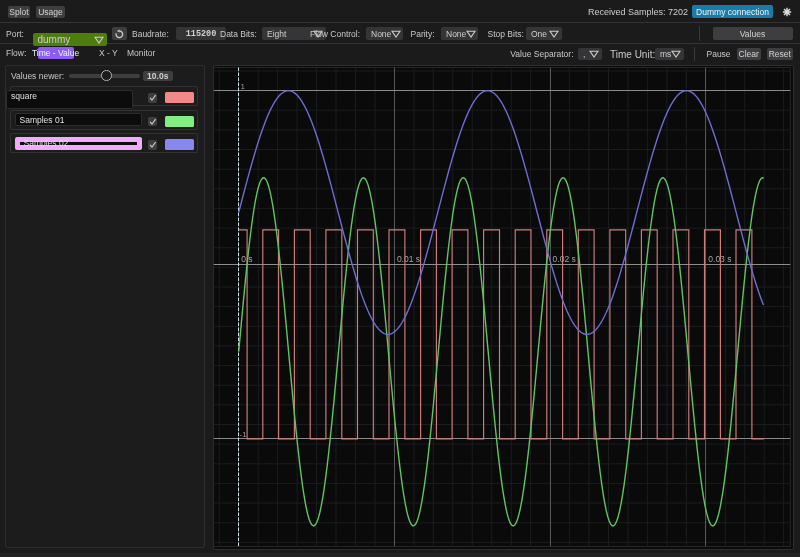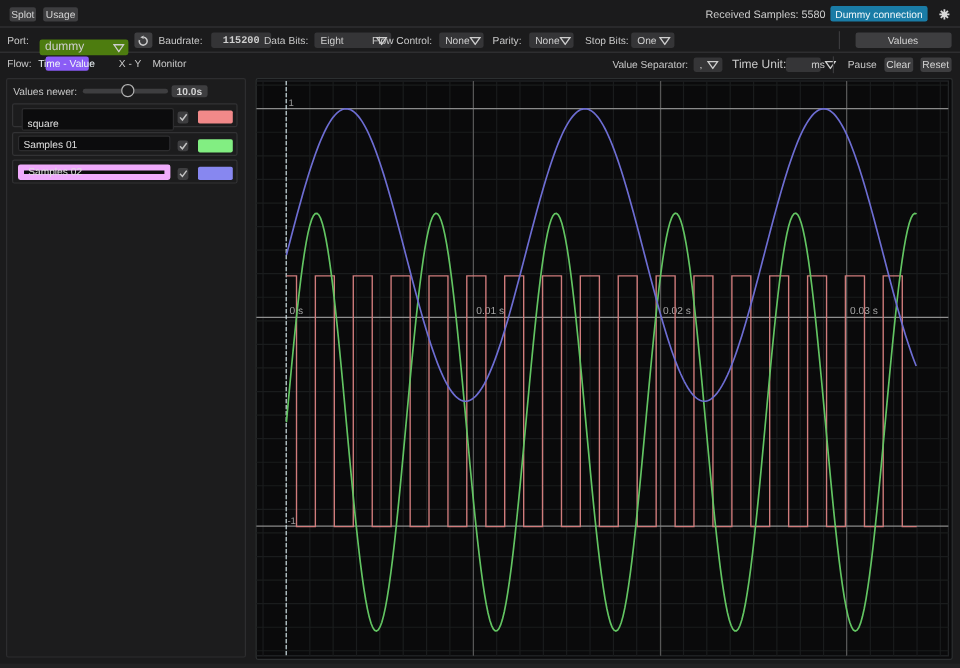--- a/index.html
+++ b/index.html
@@ -5,21 +5,21 @@
 body{width:800px;height:557px;background:#1b1b1c;font-family:"Liberation Sans",sans-serif;
 position:relative;overflow:hidden}
 div{box-sizing:border-box}
 </style></head>
 <body>
 <div style="position:absolute;left:0;top:22px;width:800px;height:1px;background:#343436"></div>
 <div style="position:absolute;left:0;top:43px;width:800px;height:1px;background:#343436"></div>
 <div style="position:absolute;left:0;top:553px;width:800px;height:4px;background:#222223"></div>
 <div style="position:absolute;left:8px;top:6px;width:22px;height:11.5px;background:#3e3e40;border-radius:2px;display:flex;align-items:center;justify-content:center;font-size:8.5px;color:#d4d4d4;white-space:nowrap">Splot</div>
 <div style="position:absolute;left:36px;top:6px;width:29px;height:11.5px;background:#3e3e40;border-radius:2px;display:flex;align-items:center;justify-content:center;font-size:8.5px;color:#d4d4d4;white-space:nowrap">Usage</div>
-<div style="position:absolute;right:112px;top:11.5px;transform:translateY(-50%);font-size:9px;color:#cdcdcd;white-space:nowrap">Received Samples: 5580</div>
+<div style="position:absolute;right:112px;top:11.5px;transform:translateY(-50%);font-size:9px;color:#cdcdcd;white-space:nowrap">Received Samples: 7202</div>
 <div style="position:absolute;left:692px;top:5px;width:81px;height:13px;background:#1a7ca6;border-radius:2px;display:flex;align-items:center;justify-content:center;font-size:8.5px;color:#eff7fa;white-space:nowrap">Dummy connection</div>
 <svg style="position:absolute;left:781px;top:5.5px" width="12" height="12" viewBox="-6 -6 12 12">
     <line x1="0" y1="0" x2="4.20" y2="0.00" stroke="#d9d9d9" stroke-width="1.5"></line>
     <line x1="0" y1="0" x2="2.97" y2="2.97" stroke="#d9d9d9" stroke-width="1.5"></line>
     <line x1="0" y1="0" x2="0.00" y2="4.20" stroke="#d9d9d9" stroke-width="1.5"></line>
     <line x1="0" y1="0" x2="-2.97" y2="2.97" stroke="#d9d9d9" stroke-width="1.5"></line>
     <line x1="0" y1="0" x2="-4.20" y2="0.00" stroke="#d9d9d9" stroke-width="1.5"></line>
     <line x1="0" y1="0" x2="-2.97" y2="-2.97" stroke="#d9d9d9" stroke-width="1.5"></line>
     <line x1="0" y1="0" x2="-0.00" y2="-4.20" stroke="#d9d9d9" stroke-width="1.5"></line>
     <line x1="0" y1="0" x2="2.97" y2="-2.97" stroke="#d9d9d9" stroke-width="1.5"></line>
@@ -77,38 +77,38 @@
 <div style="position:absolute;left:127px;top:53px;transform:translateY(-50%);font-size:8.5px;color:#c9c9c9;white-space:nowrap">Monitor</div>
 <div style="position:absolute;right:226.5px;top:53.5px;transform:translateY(-50%);font-size:8.5px;color:#c9c9c9;white-space:nowrap">Value Separator:</div>
 <div style="position:absolute;left:578px;top:47.5px;width:24px;height:12.5px;background:#353537;border-radius:2px;display:flex;align-items:center;font-size:8.5px;color:#cfcfcf">
     <span style="margin-left:5px;white-space:nowrap">,</span>
     <svg width="10" height="8" viewBox="0 0 10 8" style="flex:none;margin-left:auto;margin-right:3px">
       <path d="M1.0 1.3 L9.0 1.3 L5.0 7.0 Z" fill="none" stroke="#cdcdcd" stroke-width="1.1"></path>
     </svg>
   </div>
 <div style="position:absolute;left:610px;top:53.5px;transform:translateY(-50%);font-size:10px;color:#c9c9c9;white-space:nowrap">Time Unit:</div>
 <div style="position:absolute;left:655px;top:47.5px;width:28.5px;height:12.5px;background:#353537;border-radius:2px;display:flex;align-items:center;font-size:8.5px;color:#cfcfcf">
-    <span style="margin-left:21px;white-space:nowrap">ms</span>
+    <span style="margin-left:5px;white-space:nowrap">ms</span>
     <svg width="10" height="8" viewBox="0 0 10 8" style="flex:none;margin-left:auto;margin-right:3px">
       <path d="M1.0 1.3 L9.0 1.3 L5.0 7.0 Z" fill="none" stroke="#cdcdcd" stroke-width="1.1"></path>
     </svg>
   </div>
 <div style="position:absolute;left:694px;top:46.5px;width:1px;height:14.5px;background:#3a3a3c"></div>
 <div style="position:absolute;left:706.5px;top:53.5px;transform:translateY(-50%);font-size:8.5px;color:#c9c9c9;white-space:nowrap">Pause</div>
 <div style="position:absolute;left:736.5px;top:47.5px;width:24.5px;height:12.5px;background:#3e3e40;border-radius:2px;display:flex;align-items:center;justify-content:center;font-size:8.5px;color:#d4d4d4;white-space:nowrap">Clear</div>
 <div style="position:absolute;left:767px;top:47.5px;width:25.5px;height:12.5px;background:#3e3e40;border-radius:2px;display:flex;align-items:center;justify-content:center;font-size:8.5px;color:#d4d4d4;white-space:nowrap">Reset</div>
 <div style="position:absolute;left:5px;top:64.5px;width:199.5px;height:483px;border:1px solid #2d2d2f;border-radius:2px;background:#1c1c1d"></div>
 <div style="position:absolute;left:11px;top:75.5px;transform:translateY(-50%);font-size:8.5px;color:#c9c9c9;white-space:nowrap">Values newer:</div>
 <div style="position:absolute;left:68.5px;top:74px;width:71px;height:3.5px;background:#3e3e40;border-radius:2px"></div>
 <div style="position:absolute;left:101.3px;top:70.3px;width:10.5px;height:10.5px;border:1.4px solid #b2b2b2;border-radius:50%;background:#1c1c1d;box-sizing:border-box"></div>
 <div style="position:absolute;left:142.5px;top:70.5px;width:30.5px;height:10px;background:#3e3e40;border-radius:2px;display:flex;align-items:center;justify-content:center;font-size:8.5px;color:#d2d2d2;white-space:nowrap">
     <b style="font-family:Liberation Sans, sans-serif;font-size:8.5px">10.0s</b>
   </div>
 <div style="position:absolute;left:10px;top:86px;width:188px;height:20px;border:1px solid #323234;border-radius:2px;box-sizing:border-box"></div>
-<div style="position:absolute;left:18px;top:89.5px;width:127px;height:19px;background:#0c0c0d;border:1px solid #2c2c2e;border-radius:2px;box-sizing:border-box;display:flex;align-items:flex-end">
+<div style="position:absolute;left:6px;top:89.5px;width:127px;height:19px;background:#0c0c0d;border:1px solid #2c2c2e;border-radius:2px;box-sizing:border-box;display:flex;align-items:flex-start">
     <span style="margin-left:4px;font-size:8.5px;color:#e0e0e0">square</span>
   </div>
 <div style="position:absolute;left:147.5px;top:93px;width:9.5px;height:9.5px;background:#3e3e40;border-radius:2px"></div>
 <svg style="position:absolute;left:147.5px;top:93px" width="9.5" height="9.5" viewBox="0 0 9.5 9.5">
     <path d="M2 4.8 L4 7 L7.6 2.2" fill="none" stroke="#c4c4c4" stroke-width="1.2"></path>
   </svg>
 <div style="position:absolute;left:165px;top:92px;width:29px;height:11px;background:#f28989;border-radius:1.5px"></div>
 <div style="position:absolute;left:10px;top:109.8px;width:188px;height:20px;border:1px solid #323234;border-radius:2px;box-sizing:border-box"></div>
 <div style="position:absolute;left:14.5px;top:113.3px;width:127px;height:13px;background:#0c0c0d;border:1px solid #2c2c2e;border-radius:2px;box-sizing:border-box;display:flex;align-items:center">
     <span style="margin-left:4px;font-size:8.5px;color:#e0e0e0">Samples 01</span>

